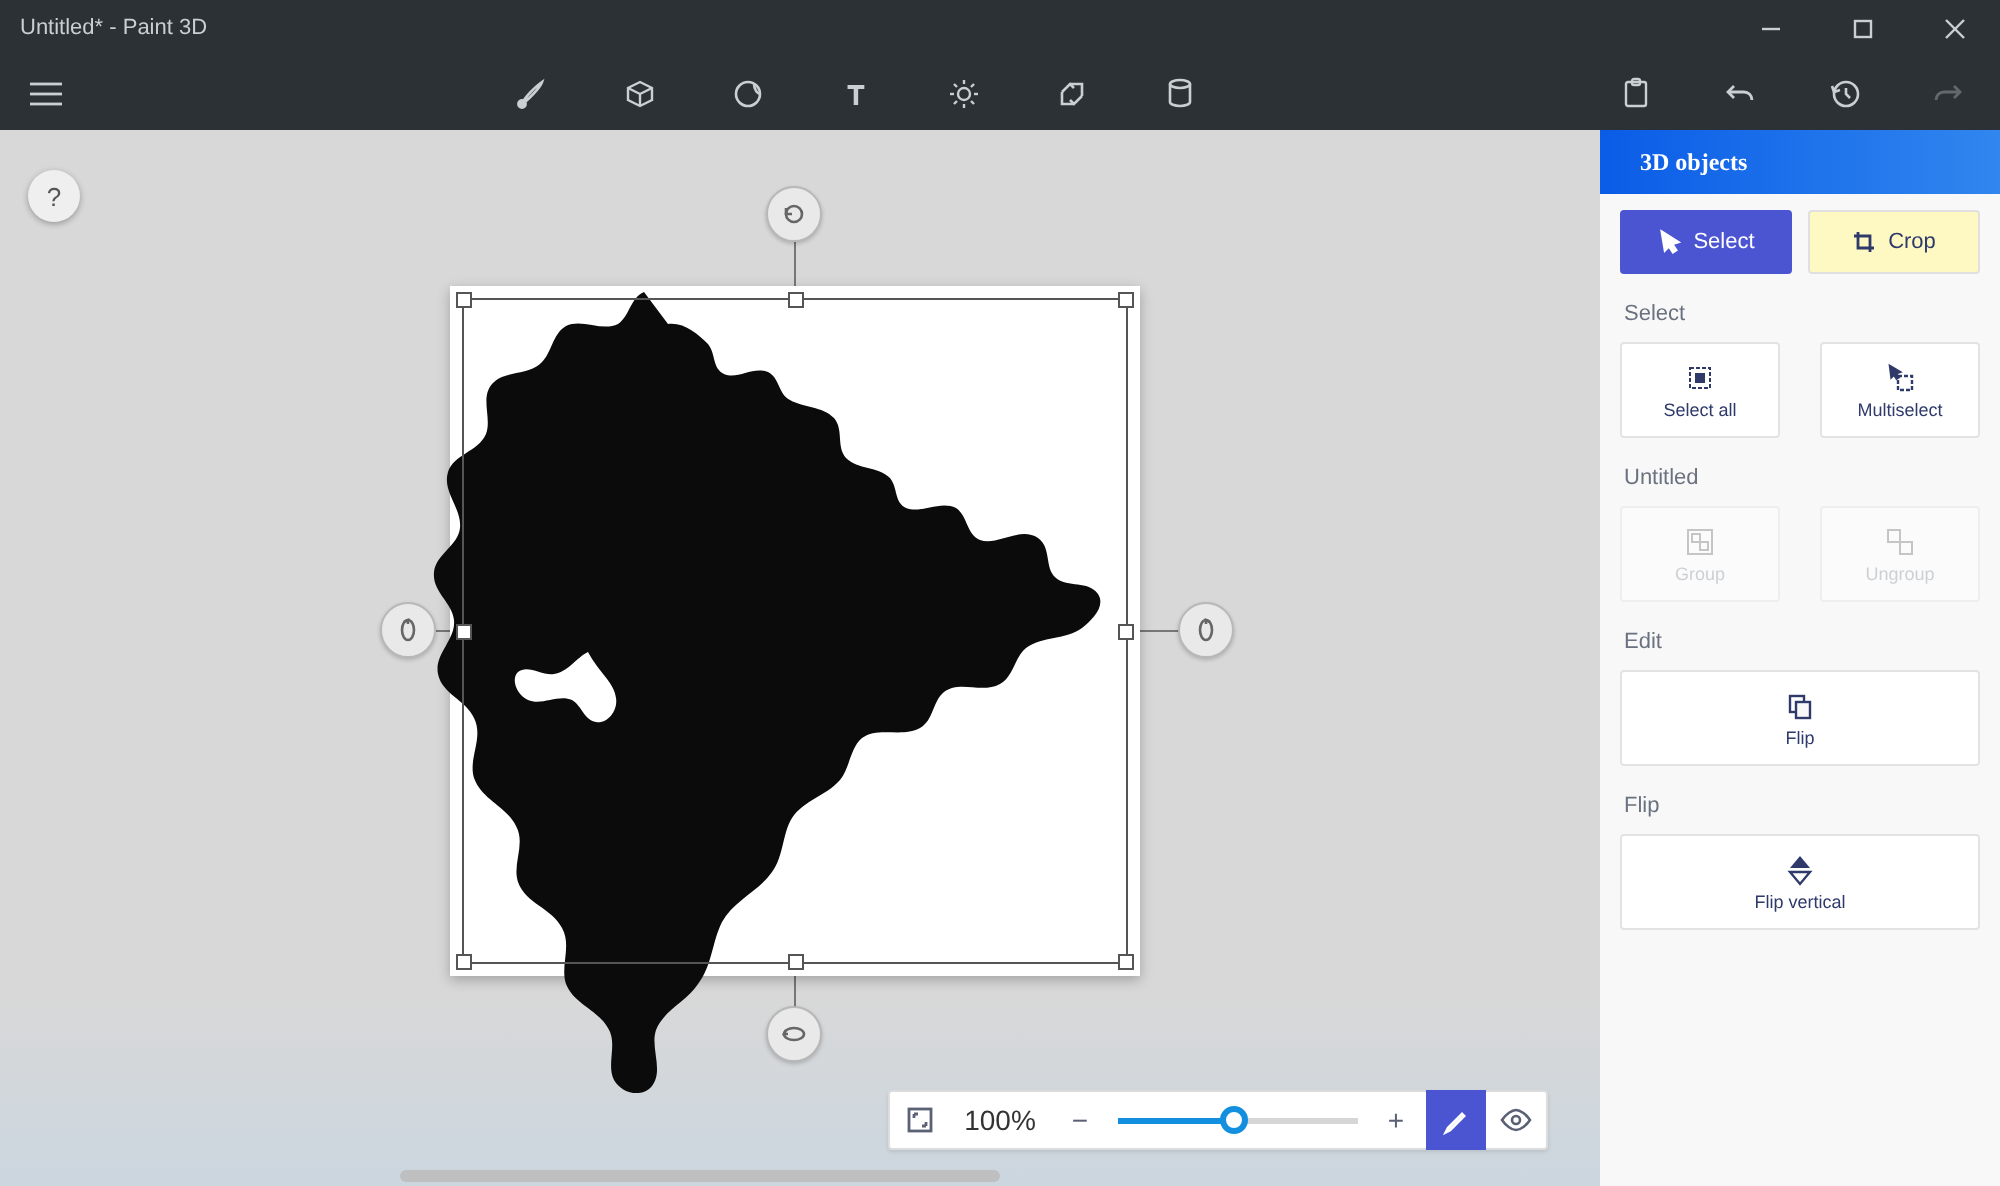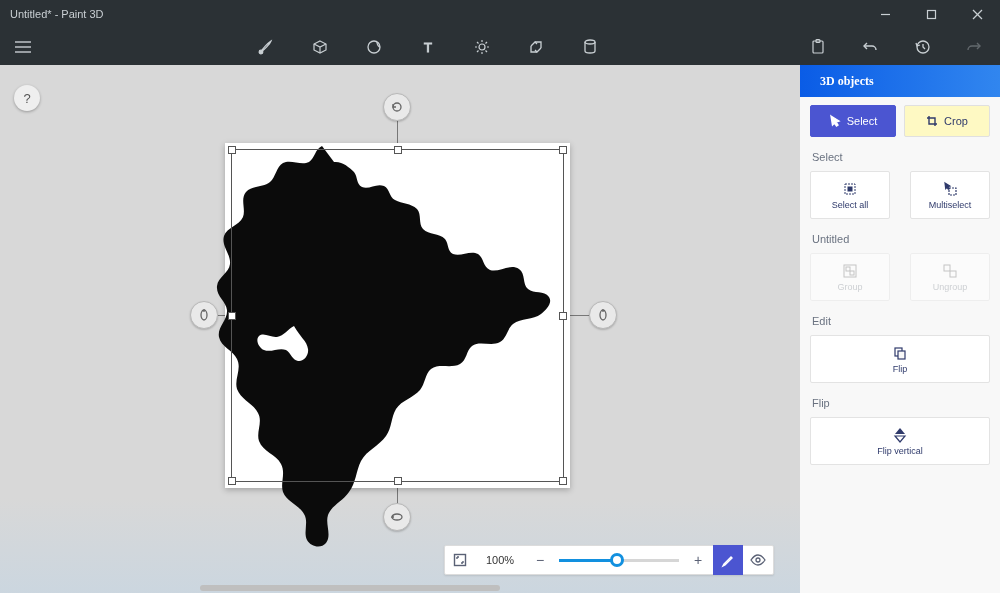--- a/index.html
+++ b/index.html
@@ -51,21 +51,21 @@
   .rr-right{left:589px;top:calc(78px + 172px - 14px);}
   .rr-conn{position:absolute;background:#777;}
   .conn-top{left:calc(225px + 172px);top:56px;width:1px;height:24px;}
   .conn-bottom{left:calc(225px + 172px);top:422px;width:1px;height:18px;}
   .conn-left{top:calc(78px + 172px);left:218px;height:1px;width:10px;}
   .conn-right{top:calc(78px + 172px);left:568px;height:1px;width:22px;}
   
   .zoom-bar{position:absolute;bottom:18px;left:444px;height:30px;width:330px;background:#fff;border:1px solid #dcdcdc;border-radius:2px;display:flex;align-items:center;box-shadow:0 1px 2px rgba(0,0,0,.1);}
   .zb-ic{width:30px;height:30px;display:flex;align-items:center;justify-content:center;color:#5a6175;font-size:14px;}
   .zb-ic.accent{background:var(--accent);color:#fff;}
-  .zb-pct{width:50px;text-align:center;font-size:11px;color:#333;}
+  .zb-pct{width:50px;text-align:center;font-size:14px;color:#333;}
   .zb-slider{flex:1;height:30px;display:flex;align-items:center;position:relative;margin:0 4px;}
   .zb-track{height:3px;flex:1;background:#d6d6d6;position:relative;}
   .zb-fill{height:3px;background:#1290df;position:absolute;left:0;width:48%;}
   .zb-thumb{position:absolute;left:48%;top:50%;transform:translate(-50%,-50%);width:14px;height:14px;border-radius:50%;background:#fff;border:3px solid #1290df;}
   .scrollbar-x{position:absolute;bottom:2px;left:200px;width:395px;height:6px;background:transparent;display:flex;align-items:center;}
   .scrollbar-x .thumb{height:6px;background:#bfbfbf;border-radius:3px;width:300px;margin-left:0;}
   
   .panel{width:200px;background:var(--panel);display:flex;flex-direction:column;overflow:hidden;}
   .panel-title{height:32px;background:linear-gradient(to right,#0a5ce6,#3186ef);color:#fff;font-size:12px;font-weight:600;display:flex;align-items:center;padding-left:20px;font-family:Liberation Serif, serif;}
   .panel-body{padding:8px 10px 0 10px;overflow-y:auto;}

